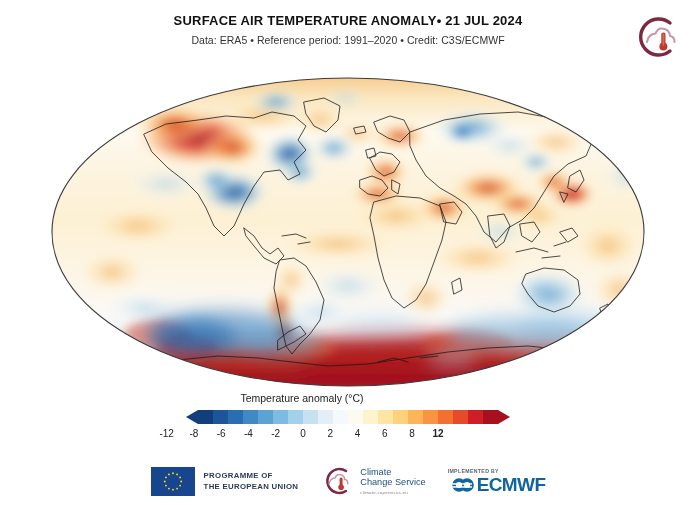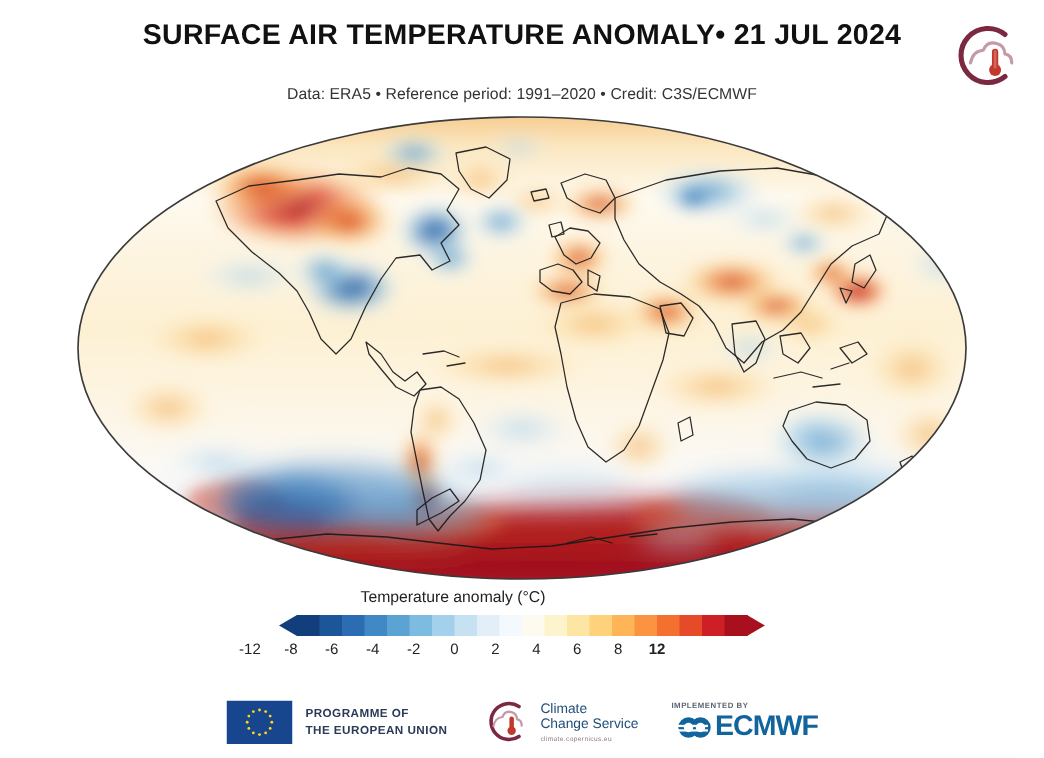--- a/index.html
+++ b/index.html
@@ -7,25 +7,25 @@
     width:696px;height:505px;
     background:#ffffff;
     font-family:"Liberation Sans", sans-serif;
     overflow:hidden;
     position:relative;
   }
 
   
   #header{position:absolute;left:0;top:14px;width:696px;text-align:center;}
   #title{
-    font-size:19px;font-weight:bold;color:#111;
+    font-size:13px;font-weight:bold;color:#111;
     letter-spacing:.2px;line-height:1.1;
   }
   #subtitle{
-    margin-top:22px;font-size:10.5px;color:#333;letter-spacing:.05px;
+    margin-top:6px;font-size:10.5px;color:#333;letter-spacing:.05px;
   }
 
   
   #c3s-badge{position:absolute;right:14px;top:14px;width:52px;height:46px;}
 
   
   #map-wrap{
     position:absolute;left:48px;top:76px;width:600px;height:312px;
   }
   #map-svg{display:block;width:600px;height:312px;}

